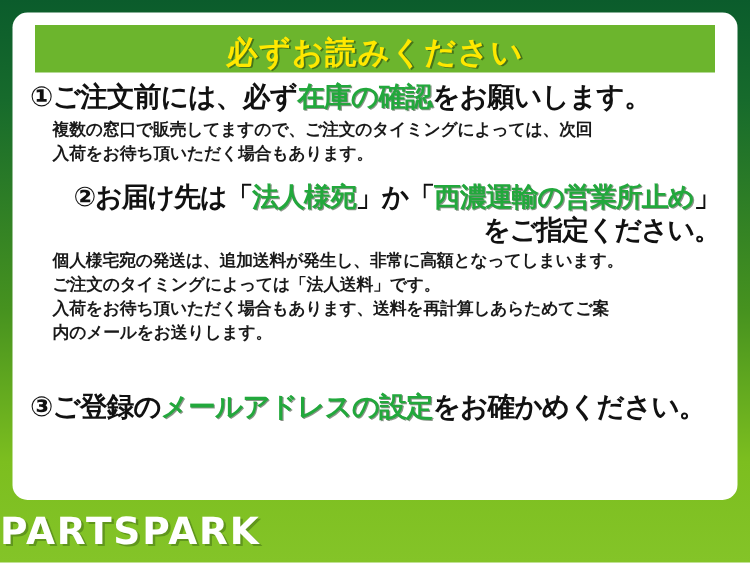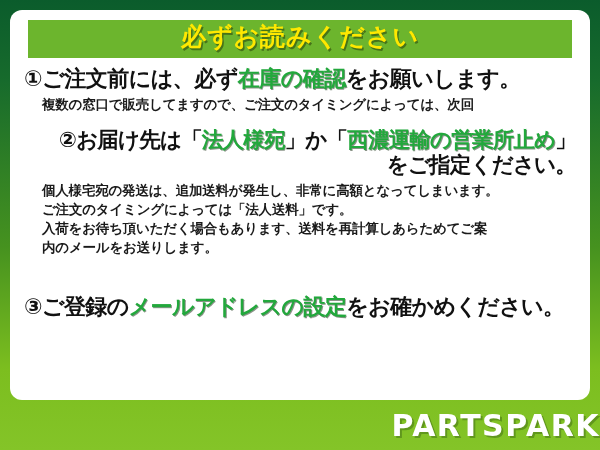--- a/index.html
+++ b/index.html
@@ -14,21 +14,21 @@
   #card{
     position:absolute;left:10px;top:10px;width:580px;height:390px;
     background:#ffffff;border-radius:12px;box-sizing:border-box;
     overflow:hidden;
   }
 
   
   #title-bar{
     position:absolute;left:18px;top:10px;width:544px;height:38px;
     background:#6cb52d;
-    display:flex;align-items:flex-start;justify-content:center;
+    display:flex;align-items:flex-end;justify-content:center;
   }
   #title-text{
     color:#ffe800;
     font-size:25px;font-weight:bold;letter-spacing:1px;
     text-shadow:1.5px 1.5px 0 rgba(40,60,10,.55);
     white-space:nowrap;
   }
 
   
   #list{position:absolute;left:0;top:56px;width:580px;}
@@ -51,21 +51,21 @@
   #item1{margin-top:0px;}
   #item2{margin-top:13px;}
   #item3{margin-top:14px;}
   #item2 .head{font-size:21.5px;letter-spacing:-0.8px;text-align:right;}
   #item3 .head{letter-spacing:-0.6px;margin-top:37px;}
   #item1 .head{letter-spacing:-0.5px;}
 
   
   #footer{
     position:absolute;left:0;top:400px;width:600px;height:50px;
-    display:flex;align-items:center;justify-content:flex-end;
+    display:flex;align-items:center;justify-content:flex-start;
   }
   #brand{
     color:#ffffff;font-size:30px;font-weight:bold;letter-spacing:1.5px;
     text-shadow:2px 2px 0 rgba(35,70,15,.35);
   }
 </style>
 </head>
 <body>
 
 <div id="banner">
@@ -77,20 +77,21 @@
     </div>
 
     <div id="list">
 
       <div class="item" id="item1">
         <div class="head">
           <span class="num">①</span><span>ご注文前には、必ず</span><span class="hl">在庫の確認</span><span>をお願いします。</span>
         </div>
         <div class="body">
           <div>複数の窓口で販売してますので、ご注文のタイミングによっては、次回</div>
+          <div>入荷をお待ち頂いただく場合もあります。</div>
         </div>
       </div>
 
       <div class="item" id="item2">
         <div class="head">
           <span class="num">②</span><span>お届け先は「</span><span class="hl">法人様宛</span><span>」か「</span><span class="hl">西濃運輸の営業所止め</span><span>」</span>
         </div>
         <div class="head">
           <span>をご指定ください。</span>
         </div>

